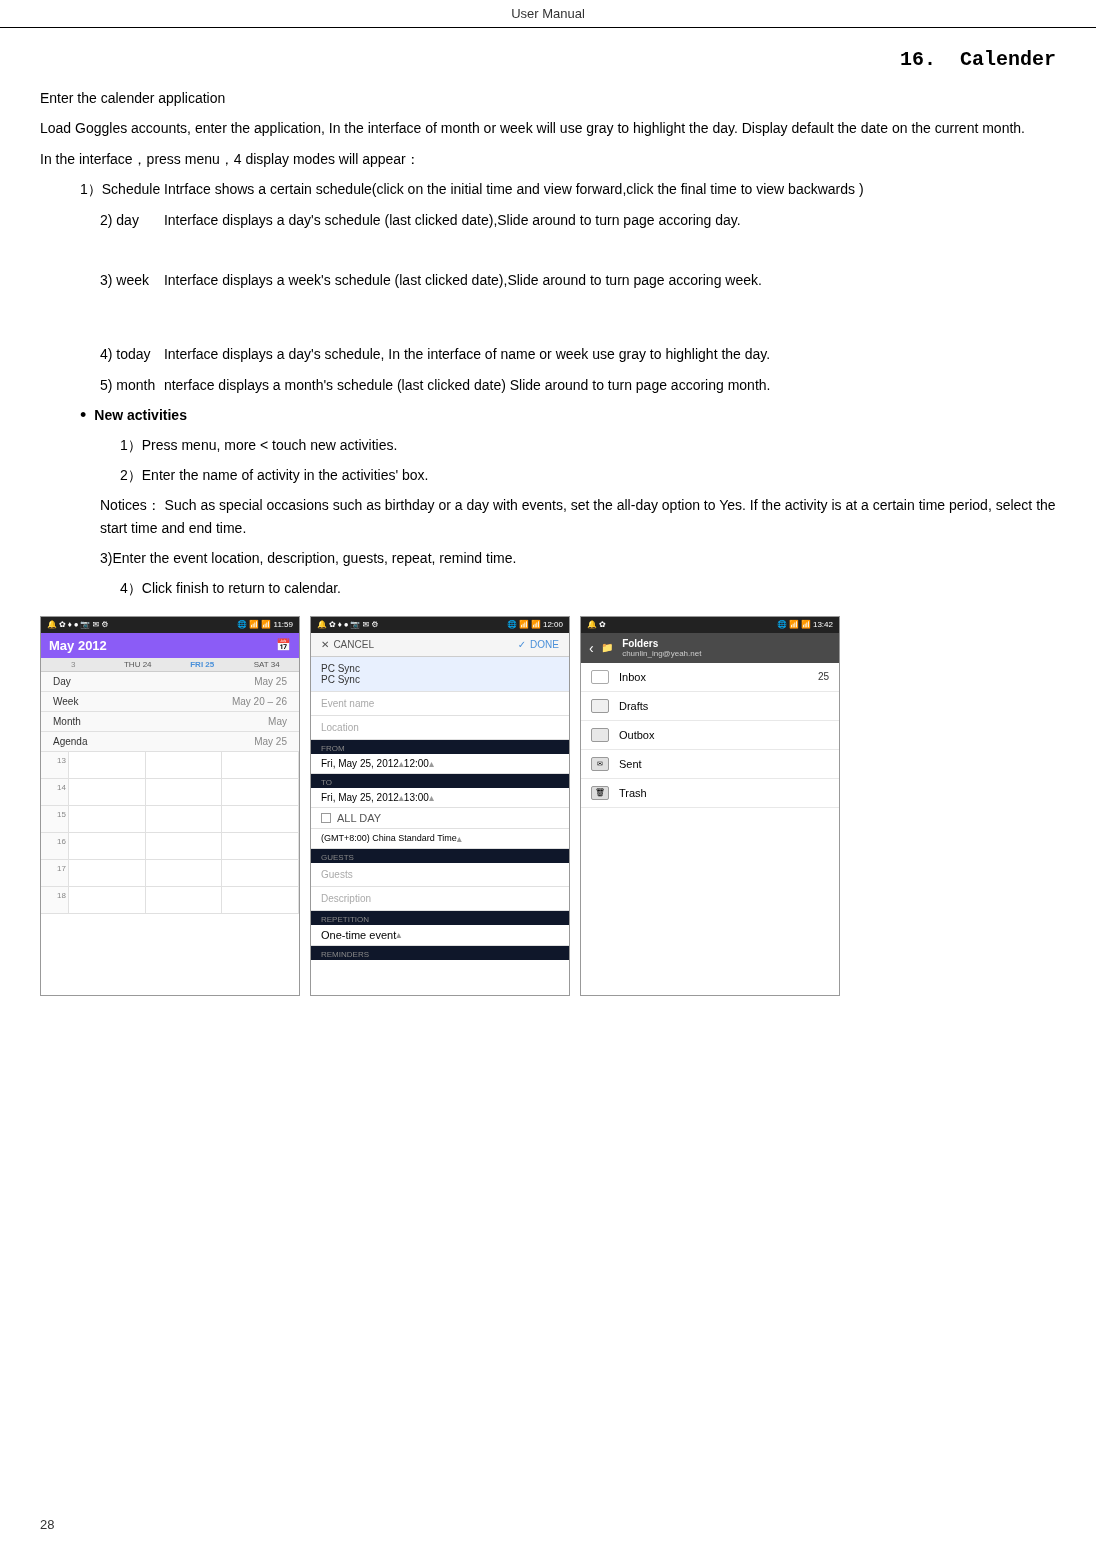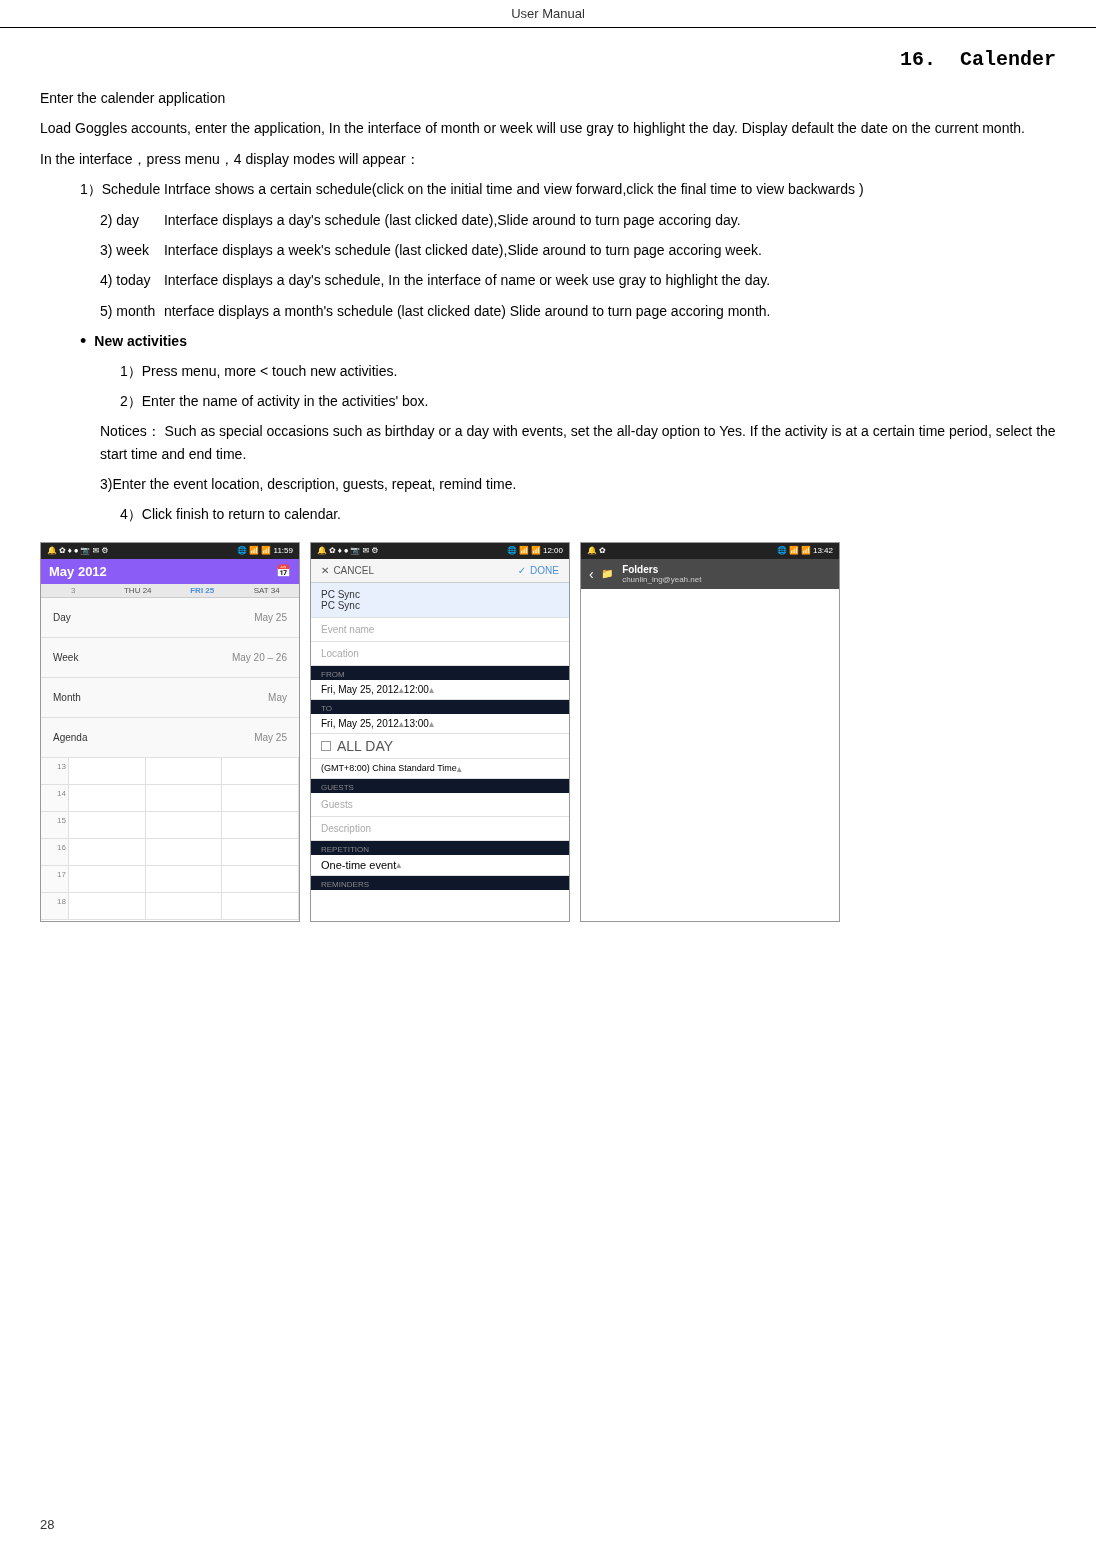--- a/index.html
+++ b/index.html
@@ -107,21 +107,21 @@
       padding: 2px 0;
       color: #555;
     }
     .cal-weekday.highlight { color: #4a90d9; font-weight: bold; }
     .cal-menu {
       background: #f9f9f9;
     }
     .cal-menu-item {
       display: flex;
       justify-content: space-between;
-      padding: 14px 12px;
+      padding: 4px 12px;
       border-bottom: 1px solid #e0e0e0;
       font-size: 10px;
     }
     .cal-menu-item .label { color: #333; }
     .cal-menu-item .value { color: #888; }
     .cal-grid {
       display: flex;
       flex-direction: column;
     }
     .cal-grid-row {
@@ -191,21 +191,21 @@
       color: #888;
       padding: 4px 10px 1px 10px;
       background: #0f172a;
     }
     .checkbox-row {
       display: flex;
       align-items: center;
       gap: 6px;
       padding: 4px 10px;
       border-bottom: 1px solid #e0e0e0;
-      font-size: 14px;
+      font-size: 11px;
       color: #555;
     }
     .checkbox-box {
       width: 10px;
       height: 10px;
       border: 1px solid #999;
       background: #fff;
     }
     
     .email-toolbar {
@@ -262,25 +262,25 @@
   <p class="para">Load Goggles accounts, enter the application, In the interface of month or week will use gray to highlight the day. Display default the date on the current month.</p>
   <p class="para">In the interface，press menu，4 display modes will appear：</p>
 
   <p class="indent1 para">1）Schedule Intrface shows a certain schedule(click on the initial time and view forward,click the final time to view backwards )</p>
 
   <p class="indent2 para">
     <span style="min-width:60px;display:inline-block;font-weight:normal;">2) day</span>
     <span>Interface displays a day's schedule (last clicked date),Slide around to turn page accoring day.</span>
   </p>
   <p class="indent2 para">
-    <span style="min-width:60px;display:inline-block;">3) week</span>
+    <span style="min-width:60px;display:inline-block;margin-top:30px;">3) week</span>
     <span>Interface displays a    week's schedule (last clicked date),Slide around to turn page accoring week.</span>
   </p>
   <p class="indent2 para">
-    <span style="min-width:60px;display:inline-block;">4) today</span>
+    <span style="min-width:60px;display:inline-block;margin-top:44px;">4) today</span>
     <span>Interface displays a day's schedule, In the interface of name or week use gray to highlight the day.</span>
   </p>
   <p class="indent2 para">
     <span style="min-width:60px;display:inline-block;">5) month</span>
     <span>nterface displays a    month's schedule (last clicked date) Slide around to turn page accoring month.</span>
   </p>
 
   <div class="bullet-item">
     <span class="bullet-dot">•</span>
     <span style="font-weight:bold;">New activities</span>
@@ -507,19 +507,47 @@
 
       <div class="email-toolbar">
         <span style="font-size:14px;">‹</span>
         <span style="font-size:10px;">📁</span>
         <div>
           <div style="font-size:10px;font-weight:bold;">Folders</div>
           <div style="font-size:8px;color:#ccc;">chunlin_ing@yeah.net</div>
         </div>
       </div>
 
+      <div>
+
+        <div class="email-folder-item">
+          <div class="folder-icon inbox"></div>
+          <span>Inbox</span>
+          <span class="folder-badge">25</span>
+        </div>
+
+        <div class="email-folder-item">
+          <div class="folder-icon drafts"></div>
+          <span>Drafts</span>
+        </div>
+
+        <div class="email-folder-item">
+          <div class="folder-icon outbox"></div>
+          <span>Outbox</span>
+        </div>
+
+        <div class="email-folder-item">
+          <div class="folder-icon sent">✉</div>
+          <span>Sent</span>
+        </div>
+
+        <div class="email-folder-item">
+          <div class="folder-icon trash">🗑</div>
+          <span>Trash</span>
+        </div>
+      </div>
     </div>
 
   </div>
 
 </div>
 
 <div style="position:absolute;bottom:20px;left:40px;font-size:13px;color:#333;">28</div>
 
 </body></html>

